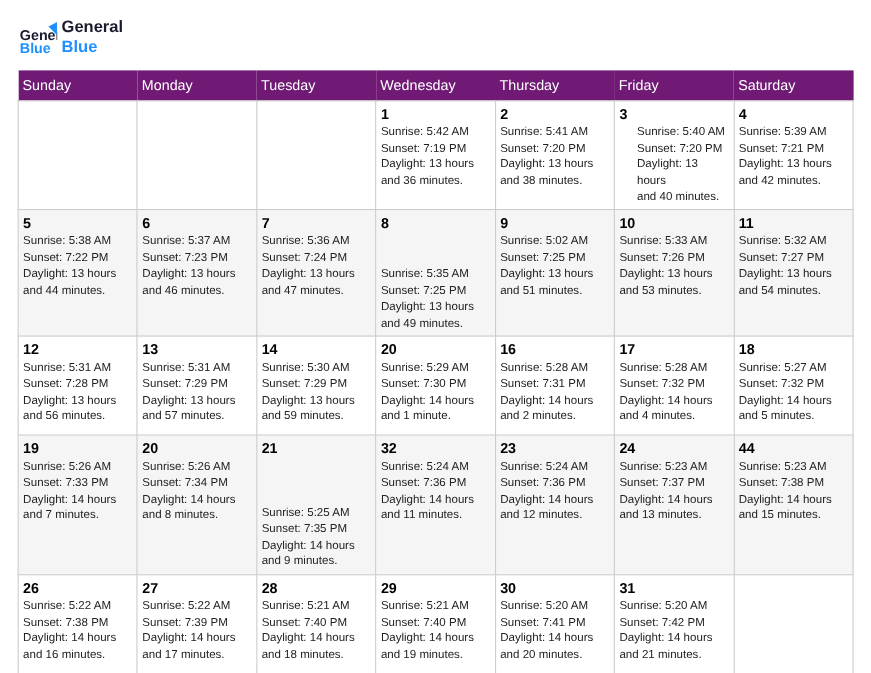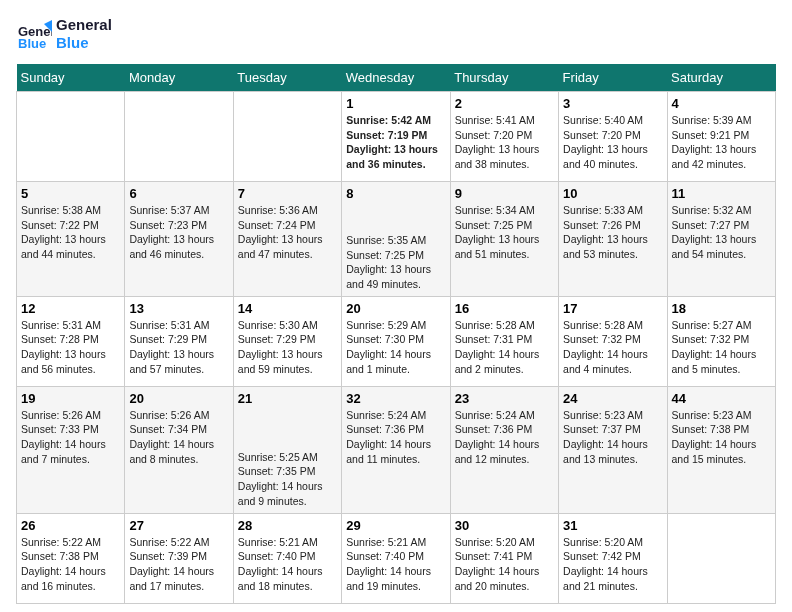--- a/index.html
+++ b/index.html
@@ -36,21 +36,21 @@
     .location {
       font-size: 16px;
       color: #333;
     }
     table {
       width: 100%;
       border-collapse: collapse;
       font-size: 11px;
     }
     thead tr th {
-      background-color: #0f766e;
+      background-color: #701a75;
       color: #fff;
       padding: 6px 4px;
       text-align: left;
       font-size: 13px;
       font-weight: normal;
     }
     tbody tr td {
       border: 1px solid #ccc;
       vertical-align: top;
       padding: 4px;
@@ -115,43 +115,43 @@
         <th>Saturday</th>
       </tr>
   </thead>
   <tbody id="calendar-body">
   <tr>
         <td class="empty-cell"></td>
         <td class="empty-cell"></td>
         <td class="empty-cell"></td>
         <td>
           <div class="day-num">1</div>
-          <div class="cell-info" style="white-space: pre-line; font-weight: bold;">Sunrise: 5:42 AM
+          <div class="cell-info" style="white-space: pre-line;">Sunrise: 5:42 AM
 Sunset: 7:19 PM
 Daylight: 13 hours
 and 36 minutes.</div>
         </td>
         <td>
           <div class="day-num">2</div>
           <div class="cell-info" style="white-space: pre-line;">Sunrise: 5:41 AM
 Sunset: 7:20 PM
 Daylight: 13 hours
 and 38 minutes.</div>
         </td>
         <td>
           <div class="day-num">3</div>
-          <div class="cell-info" style="white-space: pre-line;">Sunrise: 5:40 AM
+          <div class="cell-info" style="white-space: pre-line; margin-left: 16px;">Sunrise: 5:40 AM
 Sunset: 7:20 PM
 Daylight: 13 hours
 and 40 minutes.</div>
         </td>
         <td>
           <div class="day-num">4</div>
           <div class="cell-info" style="white-space: pre-line;">Sunrise: 5:39 AM
-Sunset: 9:21 PM
+Sunset: 7:21 PM
 Daylight: 13 hours
 and 42 minutes.</div>
         </td>
       </tr>
       <tr>
         <td>
           <div class="day-num">5</div>
           <div class="cell-info" style="white-space: pre-line;">Sunrise: 5:38 AM
 Sunset: 7:22 PM
 Daylight: 13 hours
@@ -173,21 +173,21 @@
         </td>
         <td>
           <div class="day-num">8</div>
           <div class="cell-info" style="white-space: pre-line; margin-top: 32px;">Sunrise: 5:35 AM
 Sunset: 7:25 PM
 Daylight: 13 hours
 and 49 minutes.</div>
         </td>
         <td>
           <div class="day-num">9</div>
-          <div class="cell-info" style="white-space: pre-line;">Sunrise: 5:34 AM
+          <div class="cell-info" style="white-space: pre-line;">Sunrise: 5:02 AM
 Sunset: 7:25 PM
 Daylight: 13 hours
 and 51 minutes.</div>
         </td>
         <td>
           <div class="day-num">10</div>
           <div class="cell-info" style="white-space: pre-line;">Sunrise: 5:33 AM
 Sunset: 7:26 PM
 Daylight: 13 hours
 and 53 minutes.</div>

